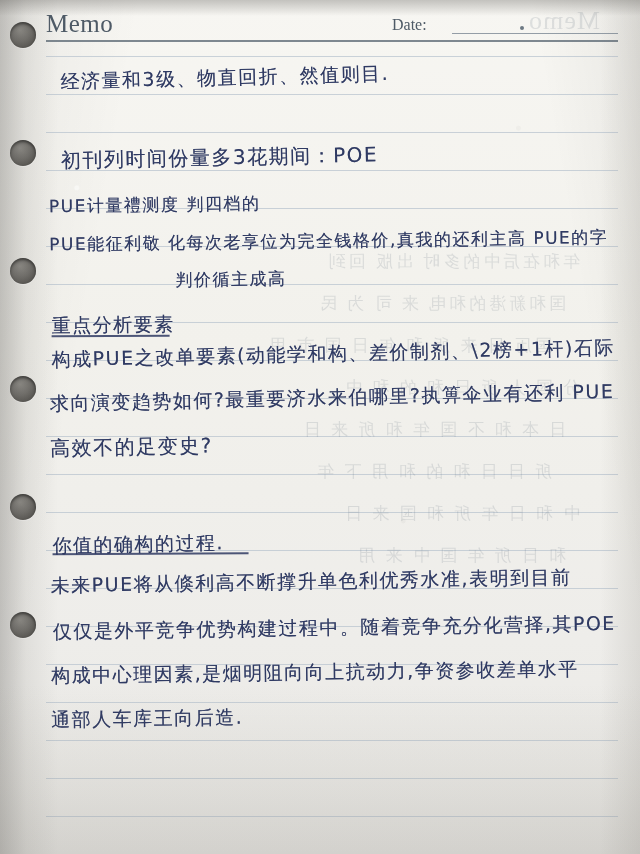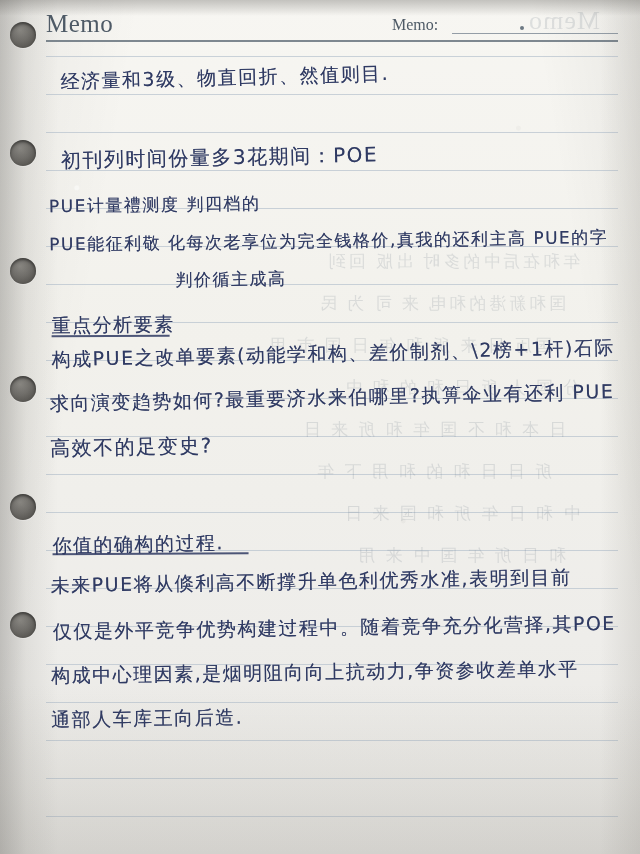--- a/index.html
+++ b/index.html
@@ -224,21 +224,21 @@
       <div class="bleed-line" style="top: 334px; left: 88px;">国历 日 来 所 和 年 日 国 市 用</div>
       <div class="bleed-line" style="top: 376px; left: 60px;">分 国 人 所 日 和 的 和 中</div>
       <div class="bleed-line" style="top: 418px; left: 74px;">日 本 和 不 国 年 和 所 来 日</div>
       <div class="bleed-line" style="top: 460px; left: 88px;">所 日 日 和 的 和 用 下 年</div>
       <div class="bleed-line" style="top: 502px; left: 60px;">中 和 日 年 所 和 国 来 日</div>
       <div class="bleed-line" style="top: 544px; left: 74px;">和 日 所 年 国 中 来 用</div>
     </div>
 
   <div class="memo-title">Memo</div>
   <div class="header-rule"></div>
-  <div class="date-label">Memo:</div>
+  <div class="date-label">Date:</div>
   <div class="date-rule"></div>
   <div class="date-dot"></div>
 
   <div class="hand warp" id="hand">
       <div class="hw" style="top: 68px; left: 62px; font-size: 19px; transform: rotate(-1.2deg);">经济量和3级、物直回折、然值则目.</div>
       <div class="hw" style="top: 146px; left: 62px; font-size: 20px; transform: rotate(-0.8deg);">初刊列时间份量多3花期间：POE</div>
       <div class="hw" style="top: 194px; left: 50px; font-size: 17px; transform: rotate(-0.6deg);">PUE计量禮测度   判四档的</div>
       <div class="hw" style="top: 232px; left: 50px; font-size: 17px; transform: rotate(-0.5deg);">PUE能征利敬   化每次老享位为完全钱格价,真我的还利主高 PUE的字</div>
       <div class="hw" style="top: 268px; left: 176px; font-size: 17px; transform: rotate(-0.4deg);">判价循主成高</div>
       <div class="hw" style="top: 312px; left: 52px; font-size: 19px; transform: rotate(-0.6deg);">重点分析要素</div>

